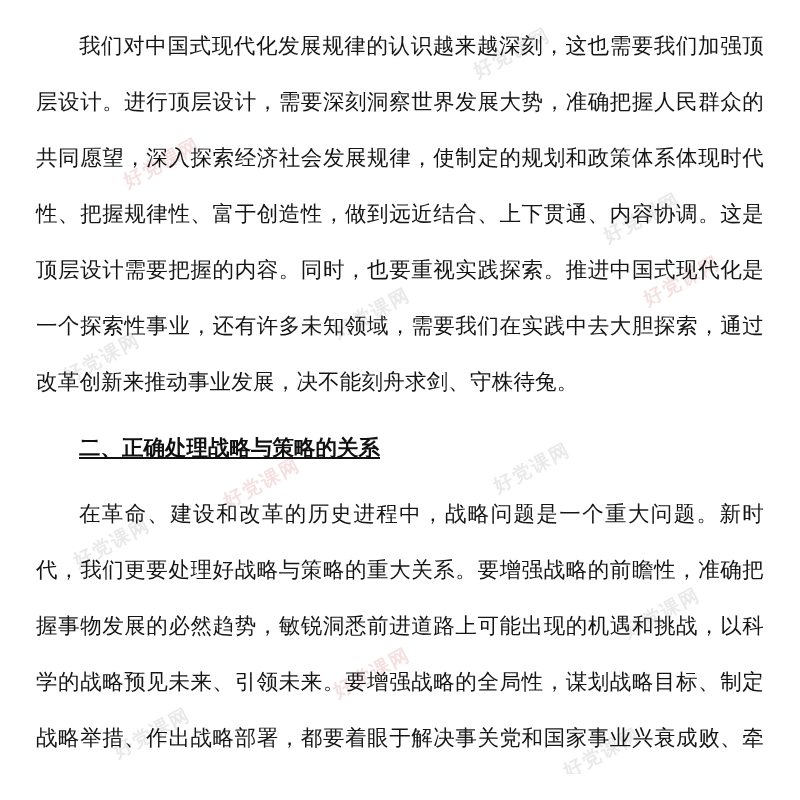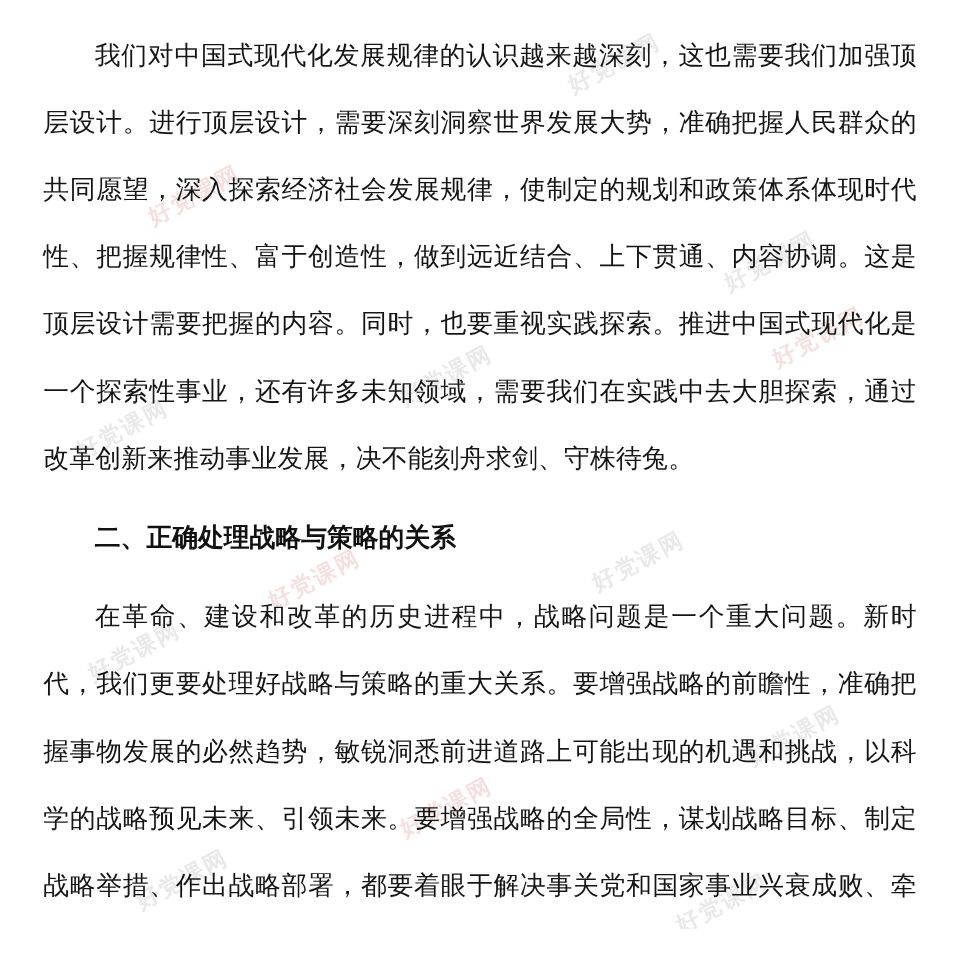--- a/index.html
+++ b/index.html
@@ -39,20 +39,21 @@
   }
   h2.heading {
     margin: 0;
     padding: 0;
     font-size: 21.5px;
     line-height: 56px;
     font-weight: bold;
     color: #111;
     text-indent: 2em;
     font-family: "Liberation Sans", "DejaVu Sans", sans-serif;
+    text-decoration: underline;
   }
   .spacer-xs { height: 10px; }
 
   
   .watermarks {
     position: absolute;
     inset: 0;
     z-index: 1;
     pointer-events: none;
     overflow: hidden;

